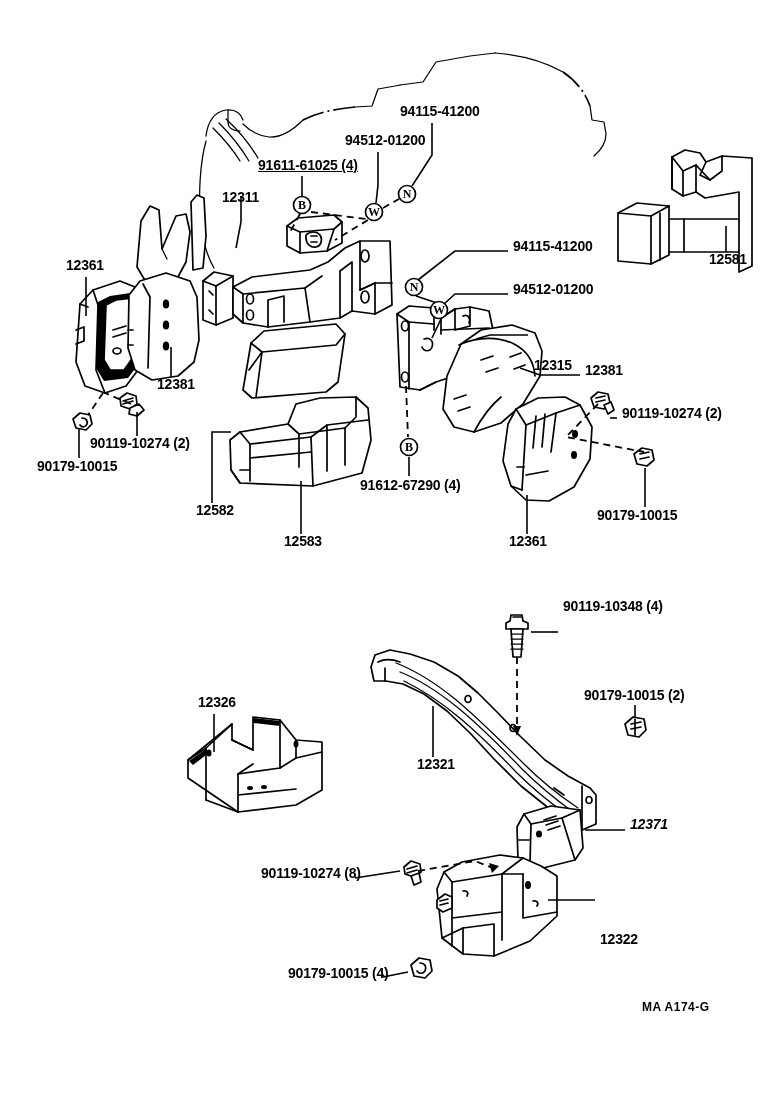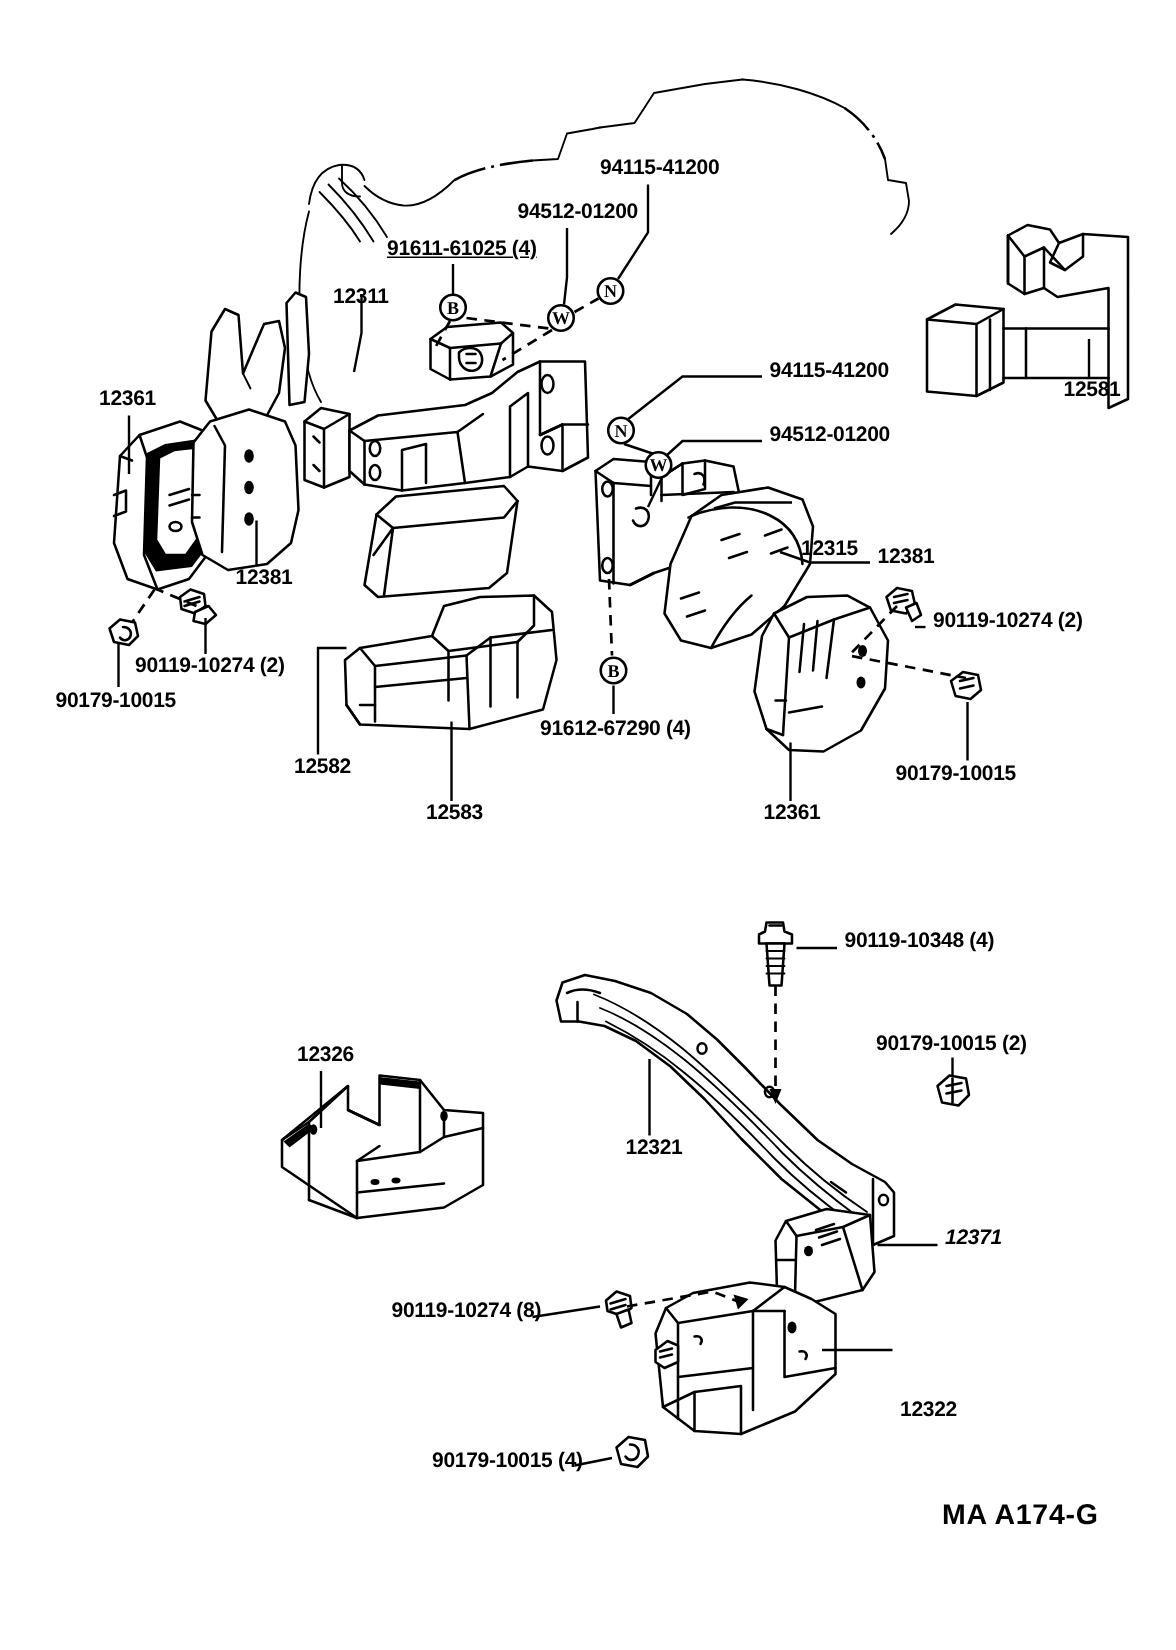--- a/index.html
+++ b/index.html
@@ -34,24 +34,25 @@
     font-size: 14px;
     color: #000000;
     white-space: nowrap;
     letter-spacing: -0.2px;
     line-height: 1;
   }
   .watermark {
     position: absolute;
     font-family: "Liberation Sans", sans-serif;
     font-weight: bold;
-    font-size: 19px;
+    font-size: 12px;
     color: #000000;
     white-space: nowrap;
     letter-spacing: 0.5px;
+    margin-left: 14px;
   }
   .stroke   { fill: none; stroke: #000; stroke-width: 1.7; stroke-linecap: round; stroke-linejoin: round; }
   .stroke-t { fill: none; stroke: #000; stroke-width: 1.25; stroke-linecap: round; stroke-linejoin: round; }
   .leader   { fill: none; stroke: #000; stroke-width: 1.6; stroke-linecap: butt; }
   .dashline { fill: none; stroke: #000; stroke-width: 1.8; stroke-dasharray: 7 5; stroke-linecap: butt; }
   .dashdot  { fill: none; stroke: #000; stroke-width: 1.7; stroke-dasharray: 22 4 2 4; stroke-linecap: butt; }
   .fillblk  { fill: #000; stroke: none; }
   .fillwht  { fill: #fff; stroke: #000; stroke-width: 1.7; stroke-linejoin: round; }
   .symtext  { font-family: "Liberation Serif", serif; font-weight: bold; font-size: 12px; fill: #000; text-anchor: middle; }
 </style>
@@ -398,21 +399,21 @@
   <div class="lbl" style="left:284px; top:534px;">12583</div>
   <div class="lbl" style="left:360px; top:478px;">91612-67290 (4)</div>
   <div class="lbl" style="left:513px; top:239px;">94115-41200</div>
   <div class="lbl" style="left:513px; top:282px;">94512-01200</div>
   <div class="lbl" style="left:534px; top:323px;margin-top:35px;">12315</div>
   <div class="lbl" style="left:585px; top:363px;">12381</div>
   <div class="lbl" style="left:622px; top:406px;">90119-10274 (2)</div>
   <div class="lbl" style="left:597px; top:508px;">90179-10015</div>
   <div class="lbl" style="left:509px; top:534px;">12361</div>
   <div class="lbl" style="left:709px; top:252px;">12581</div>
-  <div class="lbl" style="left:563px; top:619px;">90119-10348 (4)</div>
+  <div class="lbl" style="left:563px; top:599px;">90119-10348 (4)</div>
   <div class="lbl" style="left:584px; top:688px;">90179-10015 (2)</div>
   <div class="lbl" style="left:198px; top:695px;">12326</div>
   <div class="lbl" style="left:417px; top:757px;text-align:right;">12321</div>
   <div class="lbl" style="left:630px; top:817px;font-style:italic;">12371</div>
   <div class="lbl" style="left:600px; top:888px;margin-top:44px;">12322</div>
   <div class="lbl" style="left:261px; top:866px;">90119-10274 (8)</div>
   <div class="lbl" style="left:288px; top:966px;">90179-10015 (4)</div>
 
   <div class="watermark" style="left:628px; top:1000px;">MA A174-G</div>
 

